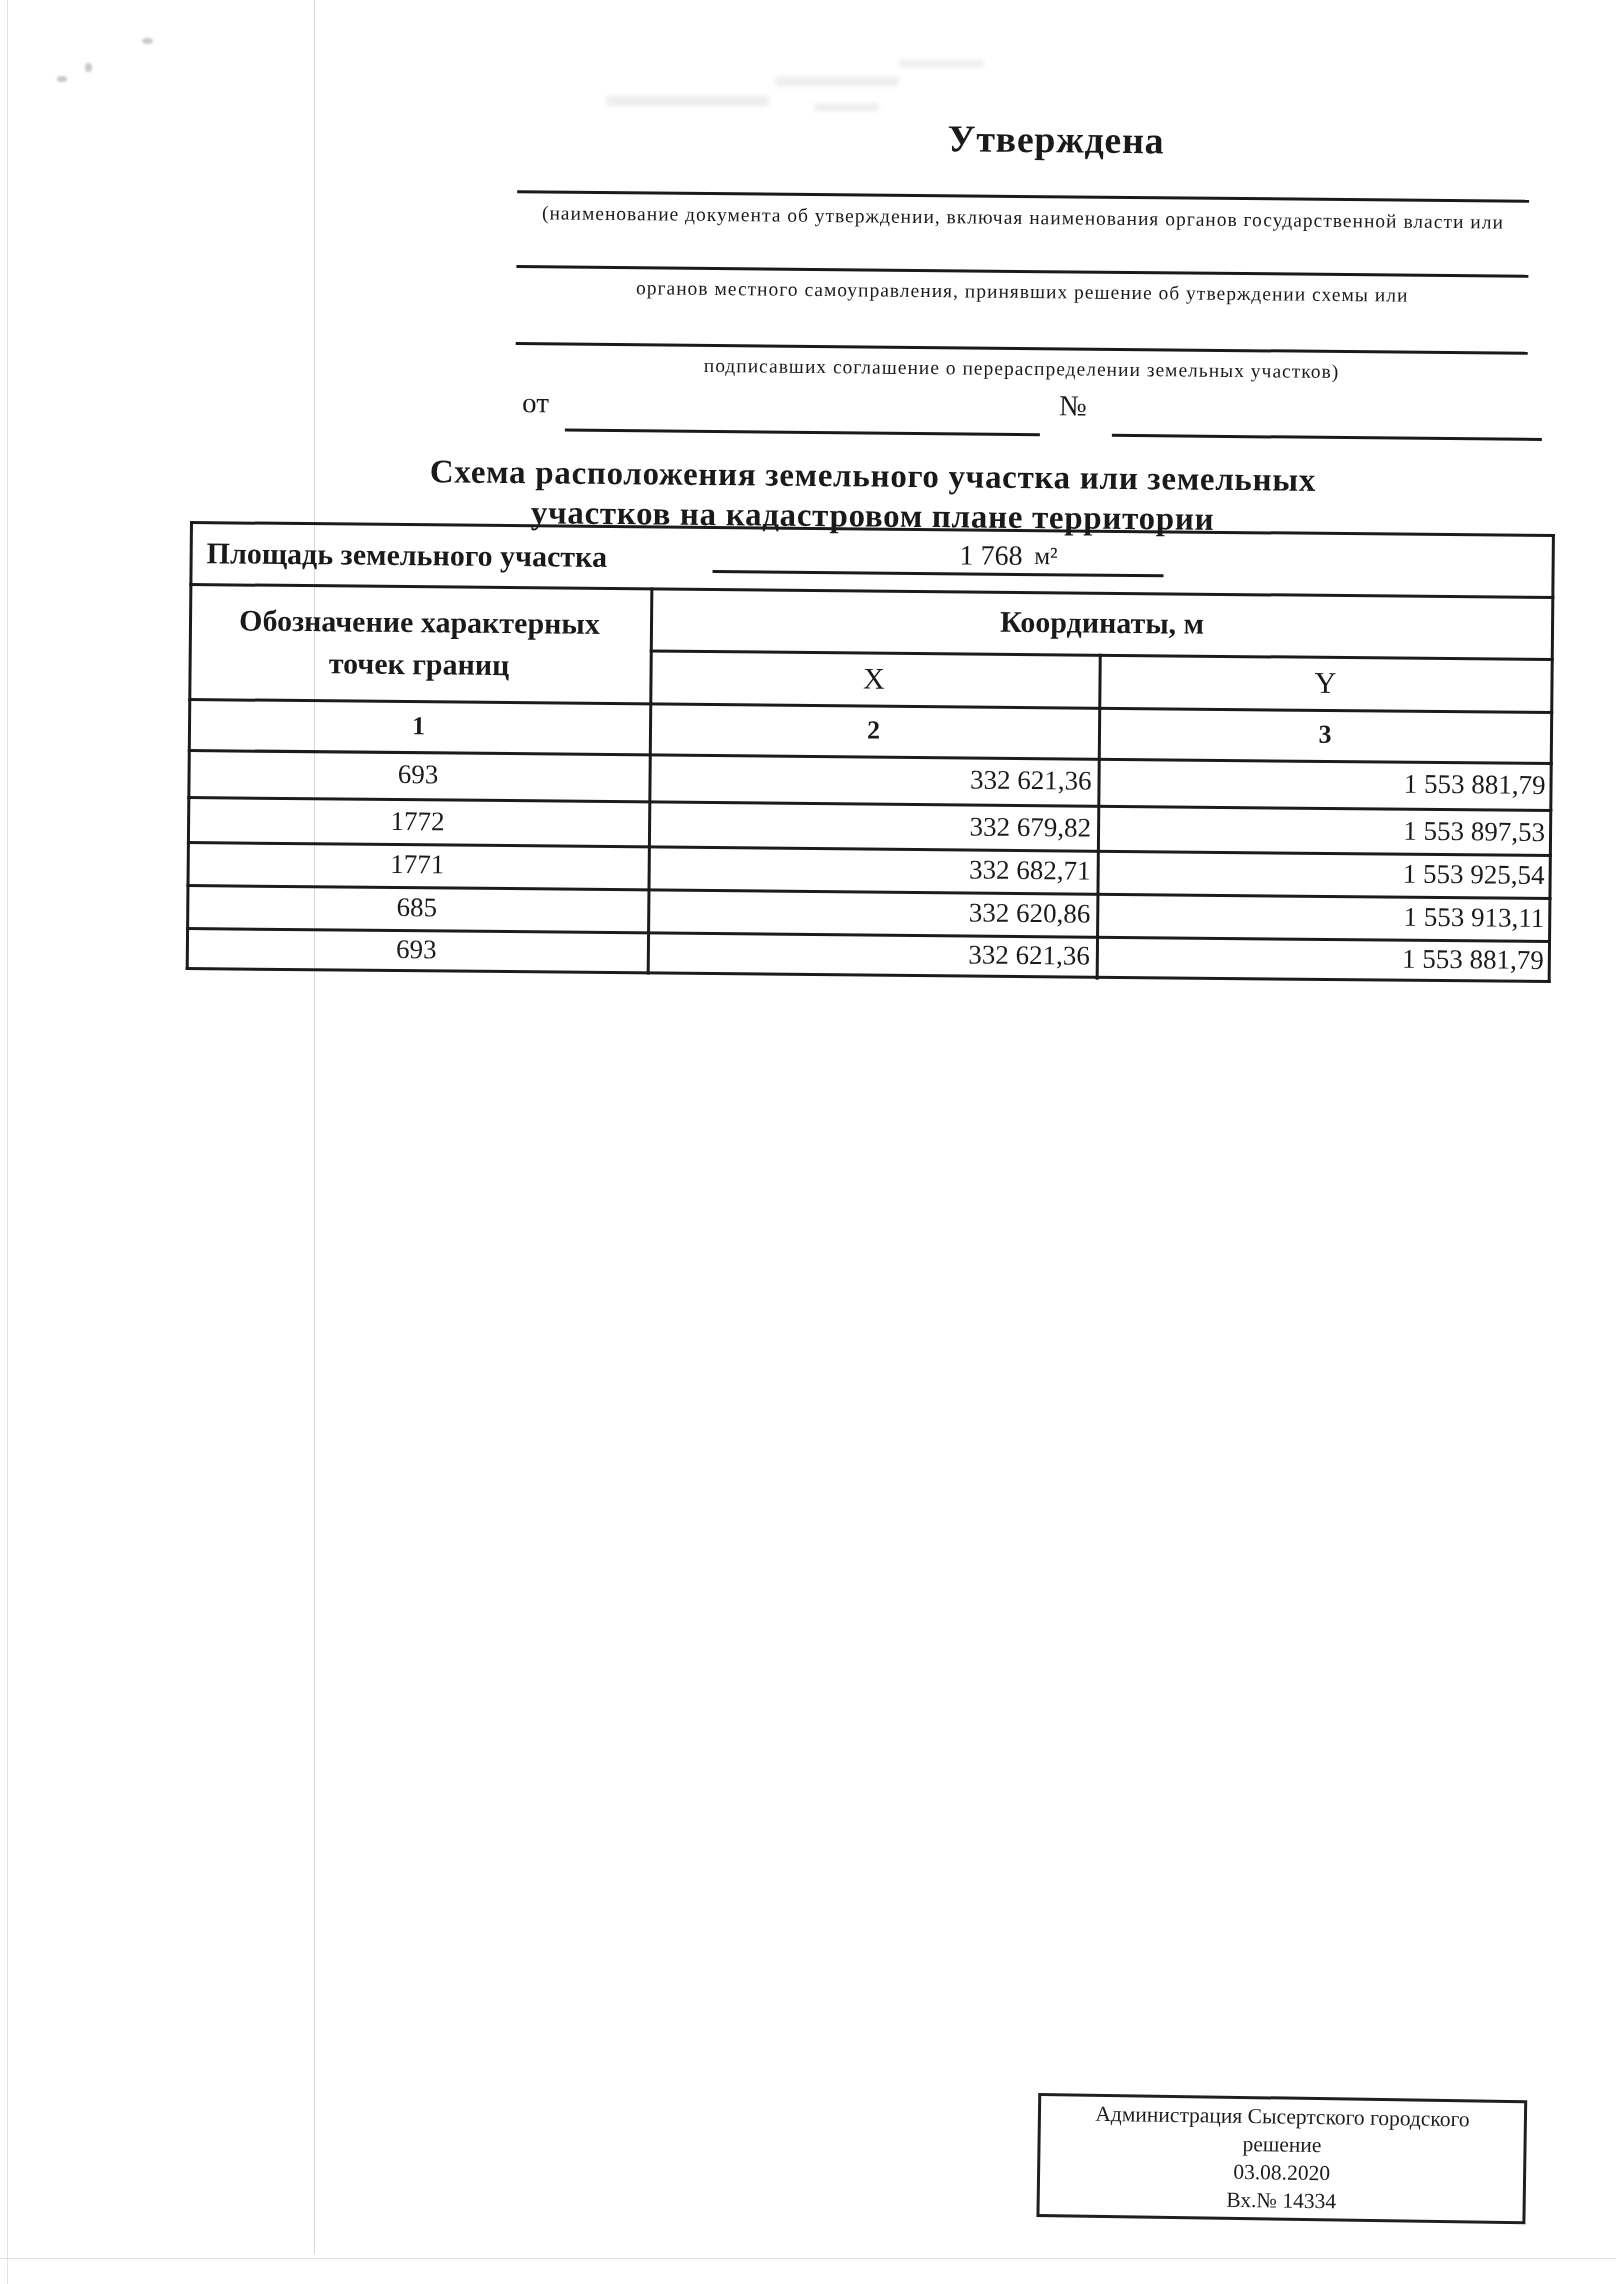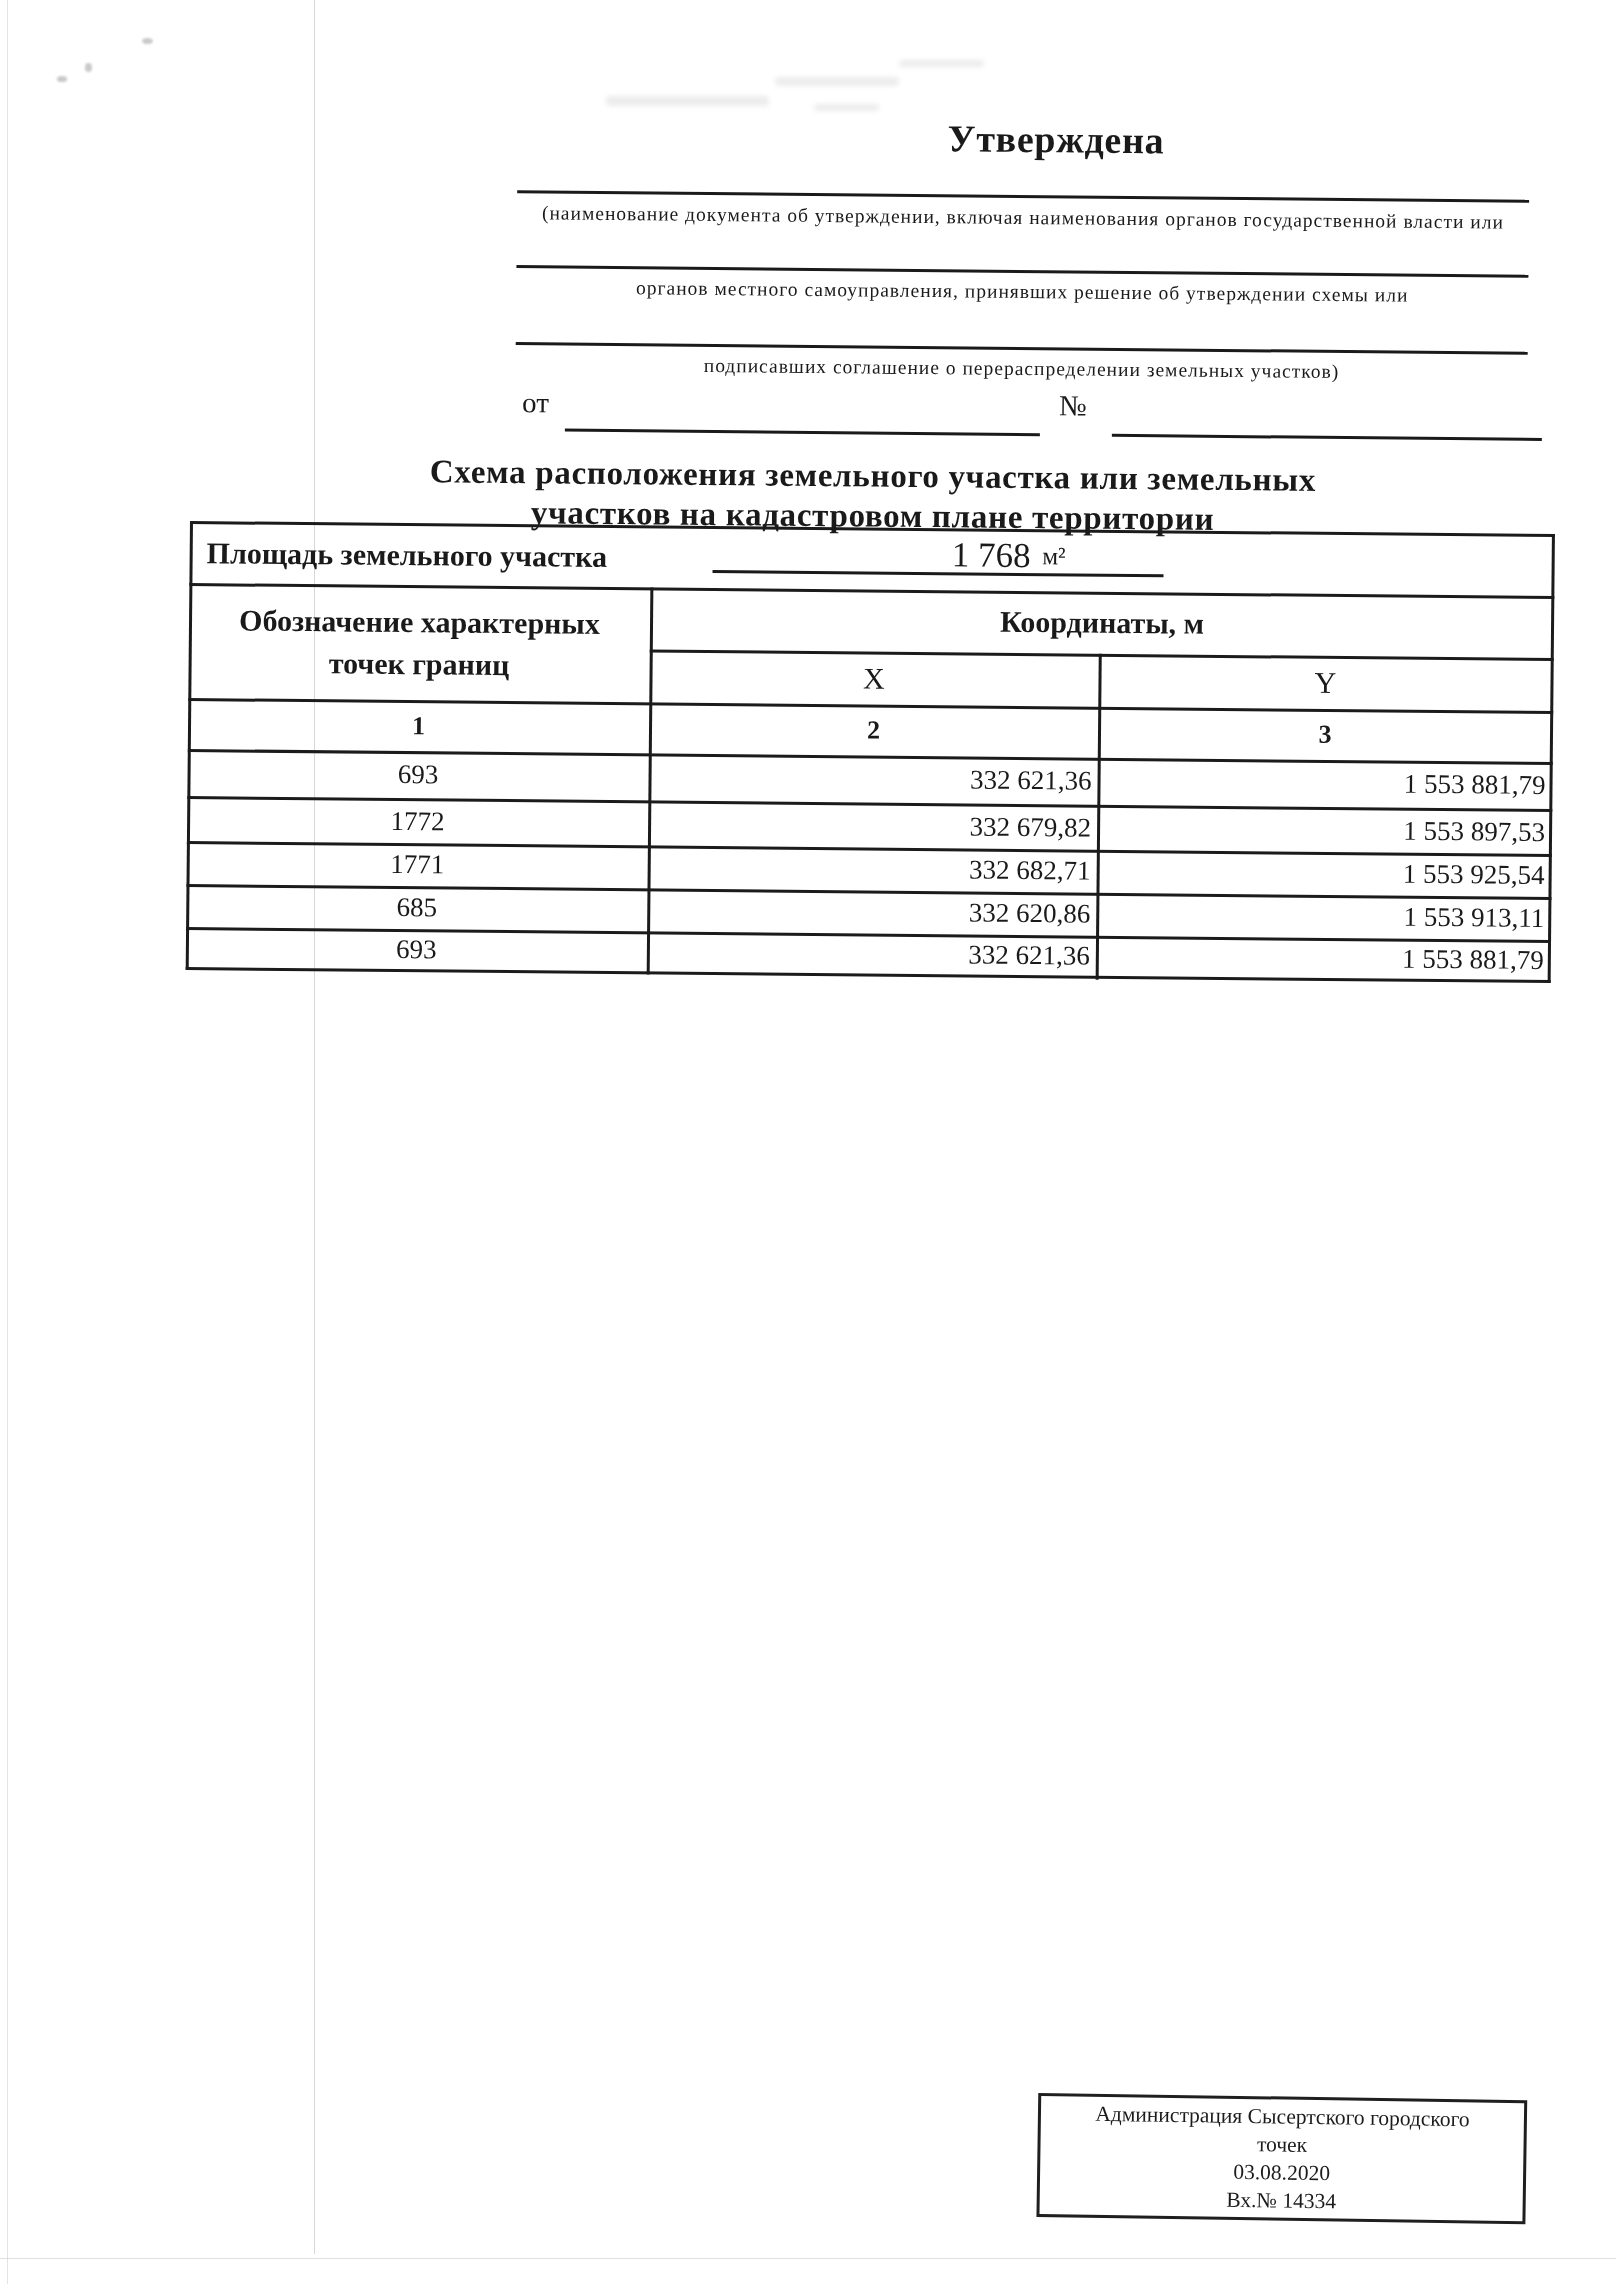--- a/index.html
+++ b/index.html
@@ -95,21 +95,21 @@
     <div class="hl" style="top:406px;"></div>
     <div class="hl" style="top:446px;"></div>
 
     <div class="vl" style="left:0;top:0;height:449px;"></div>
     <div class="vl" style="left:1362px;top:0;height:449px;"></div>
     <div class="vl" style="left:461px;top:62px;height:387px;"></div>
     <div class="vl" style="left:910px;top:124px;height:326px;"></div>
 
     <div class="cell left hdr" style="left:17px;top:3.3px;width:443px;height:57px;">Площадь земельного участка</div>
     <div class="cell" style="left:461px;top:3.3px;width:716px;height:48px;">
-      <span class="data" style="font-size:35px;">1 768</span>
+      <span class="data" style="font-size:28px;">1 768</span>
       <span class="unit">м²</span>
     </div>
     <div class="area-underline"></div>
 
     <div class="cell hdr" style="left:0;top:62px;width:461px;height:115px;">
       <div class="two-line">
         <span>Обозначение характерных</span><br>
         <span>точек границ</span>
       </div>
     </div>
@@ -137,19 +137,19 @@
     <div class="cell right data" style="left:461px;top:363px;width:443px;height:43px;">332 620,86</div>
     <div class="cell right data" style="left:910px;top:363px;width:448px;height:43px;">1 553 913,11</div>
 
     <div class="cell data" style="left:0;top:406px;width:461px;height:40px;">693</div>
     <div class="cell right data" style="left:461px;top:406px;width:443px;height:40px;">332 621,36</div>
     <div class="cell right data" style="left:910px;top:406px;width:448px;height:40px;">1 553 881,79</div>
   </div>
 
   <div class="stamp">
     <div>Администрация Сысертского городского</div>
-    <div>точек</div>
+    <div>решение</div>
     <div>03.08.2020</div>
     <div>Вх.№ 14334</div>
   </div>
 
 </div>
 
 
 </body></html>

